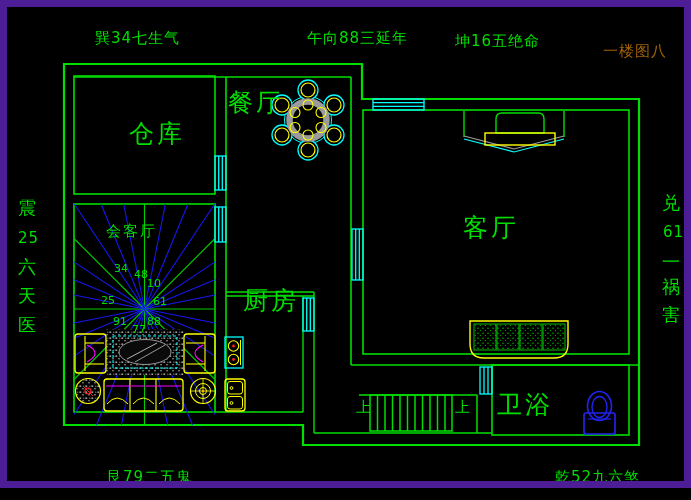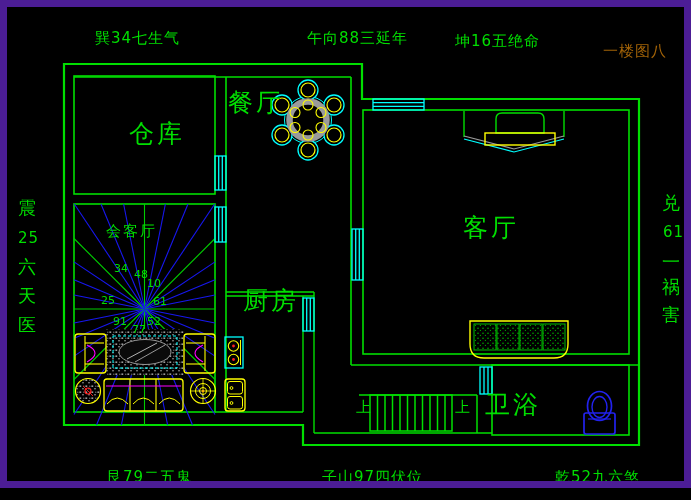--- a/index.html
+++ b/index.html
@@ -267,21 +267,20 @@
       <line x1="581" y1="412" x2="604" y2="412" stroke-width="1.2"></line>
     </g>
   </svg>
 
   <div class="lbl fs15" style="left:88px;top:24px">巽34七生气</div>
   <div class="lbl fs15" style="left:300px;top:24px">午向88三延年</div>
   <div class="lbl fs15" style="left:448px;top:27px">坤16五绝命</div>
   <div class="lbl fs15 blue" style="left:596px;top:37px">一楼图八</div>
 
   <div class="lbl fs15" style="left:100px;top:463px">艮79二五鬼</div>
-  <div class="lbl fs15" style="left:315px;top:463px">子山97四伏位</div>
   <div class="lbl fs15" style="left:548px;top:463px">乾52九六煞</div>
 
   <div class="vcol">
     <div class="lbl fs18" style="left:11px;top:192px">震</div>
     <div class="lbl fs15" style="left:11px;top:224px">25</div>
     <div class="lbl fs18" style="left:11px;top:251px">六</div>
     <div class="lbl fs18" style="left:11px;top:280px">天</div>
     <div class="lbl fs18" style="left:11px;top:309px">医</div>
   </div>
 
@@ -291,29 +290,29 @@
     <div class="lbl fs18" style="left:655px;top:246px">一</div>
     <div class="lbl fs18" style="left:655px;top:271px">祸</div>
     <div class="lbl fs18" style="left:655px;top:299px">害</div>
   </div>
 
   <div class="lbl fs21" style="left:122px;top:114px">仓库</div>
   <div class="lbl fs21" style="left:221px;top:83px">餐厅</div>
   <div class="lbl fs19" style="left:99px;top:217px">会客厅</div>
   <div class="lbl fs21" style="left:236px;top:281px">厨房</div>
   <div class="lbl fs21" style="left:456px;top:208px">客厅</div>
-  <div class="lbl fs21" style="left:478px;top:385px">卫浴</div>
+  <div class="lbl fs21" style="left:490px;top:385px">卫浴</div>
 
   <div>
     <div class="lbl num" style="left:107px;top:256px">34</div>
     <div class="lbl num" style="left:127px;top:262px">48</div>
     <div class="lbl num" style="left:140px;top:271px">10</div>
     <div class="lbl num" style="left:94px;top:288px">25</div>
     <div class="lbl num" style="left:146px;top:289px">61</div>
     <div class="lbl num" style="left:106px;top:309px">91</div>
     <div class="lbl num" style="left:125px;top:317px">77</div>
-    <div class="lbl num" style="left:140px;top:309px">52</div>
+    <div class="lbl num" style="left:140px;top:309px">88</div>
   </div>
 
   <div class="lbl fs15" style="left:349px;top:393px">上</div>
   <div class="lbl fs15" style="left:448px;top:393px">上</div>
 
 </div>
 
 </body></html>

